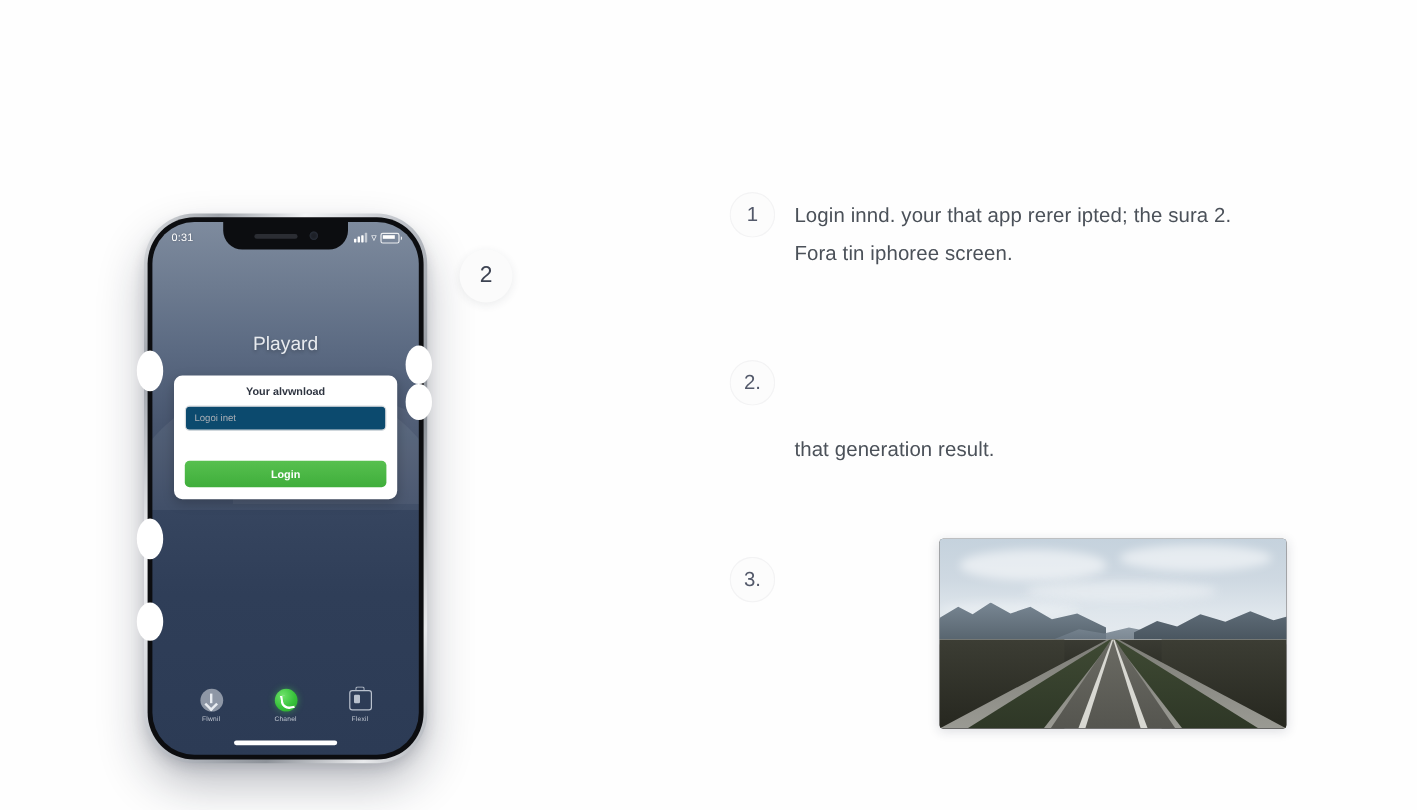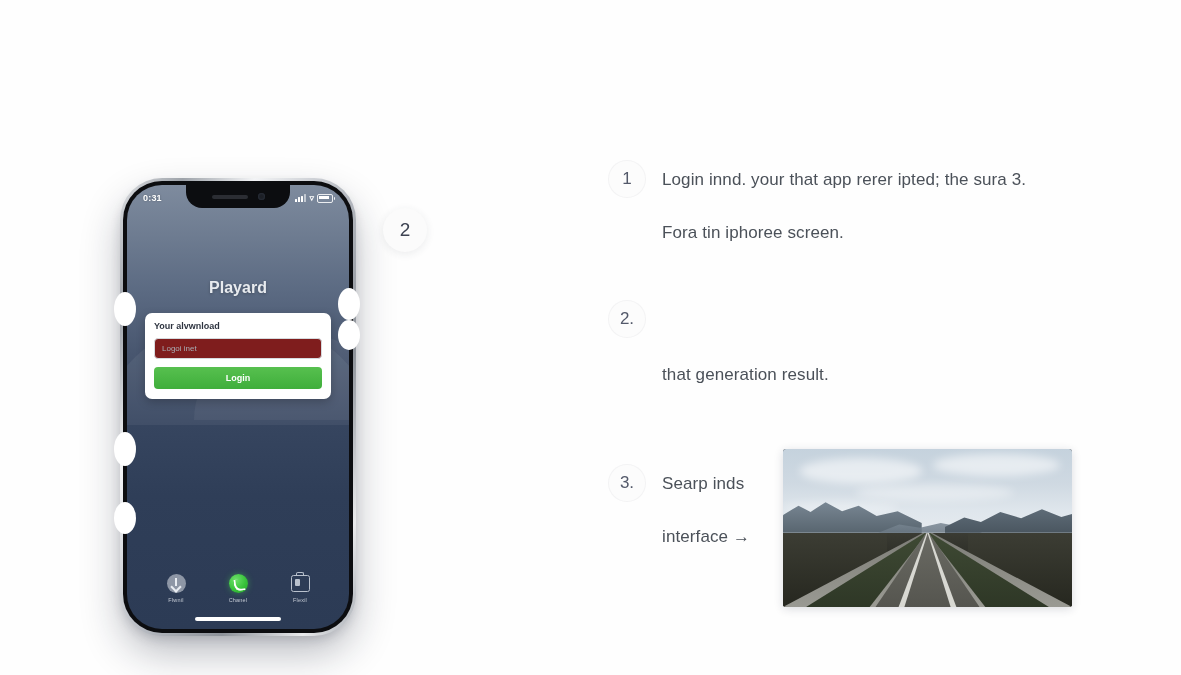--- a/index.html
+++ b/index.html
@@ -137,21 +137,21 @@
     width: 100%;
     height: 22px;
     display: flex;
     align-items: center;
     justify-content: space-between;
     padding: 0 16px;
     box-sizing: border-box;
     z-index: 5;
     color: #ffffff;
     font-size: 9px;
-    font-weight: 700;
+    font-weight: 400;
   }
   .status-time { letter-spacing: 0.2px; text-shadow: 0 0 2px rgba(0,0,0,.3); }
   .status-icons { display: flex; align-items: center; gap: 3px; }
   .sig { display: flex; align-items: flex-end; gap: 1px; height: 8px; }
   .sig i { width: 2px; background: #fff; display: block; border-radius: .5px; }
   .sig i:nth-child(1){ height: 3px; }
   .sig i:nth-child(2){ height: 5px; }
   .sig i:nth-child(3){ height: 6.5px; }
   .sig i:nth-child(4){ height: 8px; opacity: .55; }
   .wifi { font-size: 9px; line-height: 1; }
@@ -187,58 +187,58 @@
     letter-spacing: -0.2px;
     text-shadow: 0 1px 3px rgba(0,0,0,.25);
   }
   .app-subtitle {
     position: absolute;
     top: 94px;
     left: 0; width: 100%;
     text-align: center;
     color: #e8ebef;
     font-size: 16px;
-    font-weight: 700;
+    font-weight: 400;
     text-shadow: 0 1px 3px rgba(0,0,0,.25);
   }
 
   .login-card {
     position: absolute;
     left: 18px;
     top: 128px;
     width: 186px;
     background: #ffffff;
     border-radius: 7px;
     box-shadow: 0 3px 10px rgba(0,0,0,.22);
     padding: 8px 9px 10px;
     box-sizing: border-box;
   }
   .card-heading {
-    text-align: left;
+    text-align: center;
     font-size: 9px;
     font-weight: 700;
     color: #2e3440;
     margin-bottom: 7px;
     filter: blur(.25px);
   }
   .card-input {
     width: 100%;
     height: 21px;
     border: 1px solid #d6dade;
     border-radius: 4px;
     box-sizing: border-box;
     font-size: 8px;
     color: #a9aeb5;
     padding: 0 7px;
     line-height: 19px;
-    background: #7f1d1d;
+    background: #0c4a6e;
     filter: blur(.25px);
   }
   .card-button {
-    margin-top: 8px;
+    margin-top: 25px;
     width: 100%;
     height: 22px;
     border-radius: 4px;
     background: linear-gradient(180deg,#57c04f 0%,#3fae3b 100%);
     color: #ffffff;
     font-size: 9px;
     font-weight: 700;
     display: flex;
     align-items: center;
     justify-content: center;
@@ -408,21 +408,21 @@
     color: #53596a;
     margin-top: -6px;
   }
   .step-text {
     font-size: 17px;
     line-height: 1.62;
     color: #4b5159;
     letter-spacing: .1px;
     max-width: 430px;
   }
-  .step-text .gap-line { display: block; margin-top: 25px; }
+  .step-text .gap-line { display: block; margin-top: 4px; }
 
   
   .photo {
     position: absolute;
     left: 783px;
     top: 449px;
     width: 289px;
     height: 158px;
     border-radius: 3px;
     overflow: hidden;
@@ -596,40 +596,36 @@
     <div class="side-bump bump-r2"></div>
   </div>
 
   <div class="step-badge">2</div>
 
   <div class="steps">
 
     <div class="step step-1">
       <div class="step-num">1</div>
       <div class="step-text">
-        <span>Login innd. your that app rerer ipted; the sura 3.</span>
+        <span>Login innd. your that app rerer ipted; the sura 2.</span>
         <span class="gap-line">Fora tin iphoree screen.</span>
       </div>
     </div>
 
     <div class="step step-2">
       <div class="step-num">2.</div>
       <div class="step-text">
         <br>
         <br>
         <span>that generation result.</span>
       </div>
     </div>
 
     <div class="step step-3">
       <div class="step-num">3.</div>
-      <div class="step-text">
-        <span>Searp inds</span>
-        <span class="gap-line">interface →</span>
-      </div>
     </div>
   </div>
 
   <div class="photo">
     <div class="ph-sky"></div>
     <div class="ph-cloud ph-c1"></div>
     <div class="ph-cloud ph-c2"></div>
     <div class="ph-cloud ph-c3"></div>
     <div class="ph-cloud ph-c4"></div>
     <div class="ph-mtn ph-mtn-l"></div>

